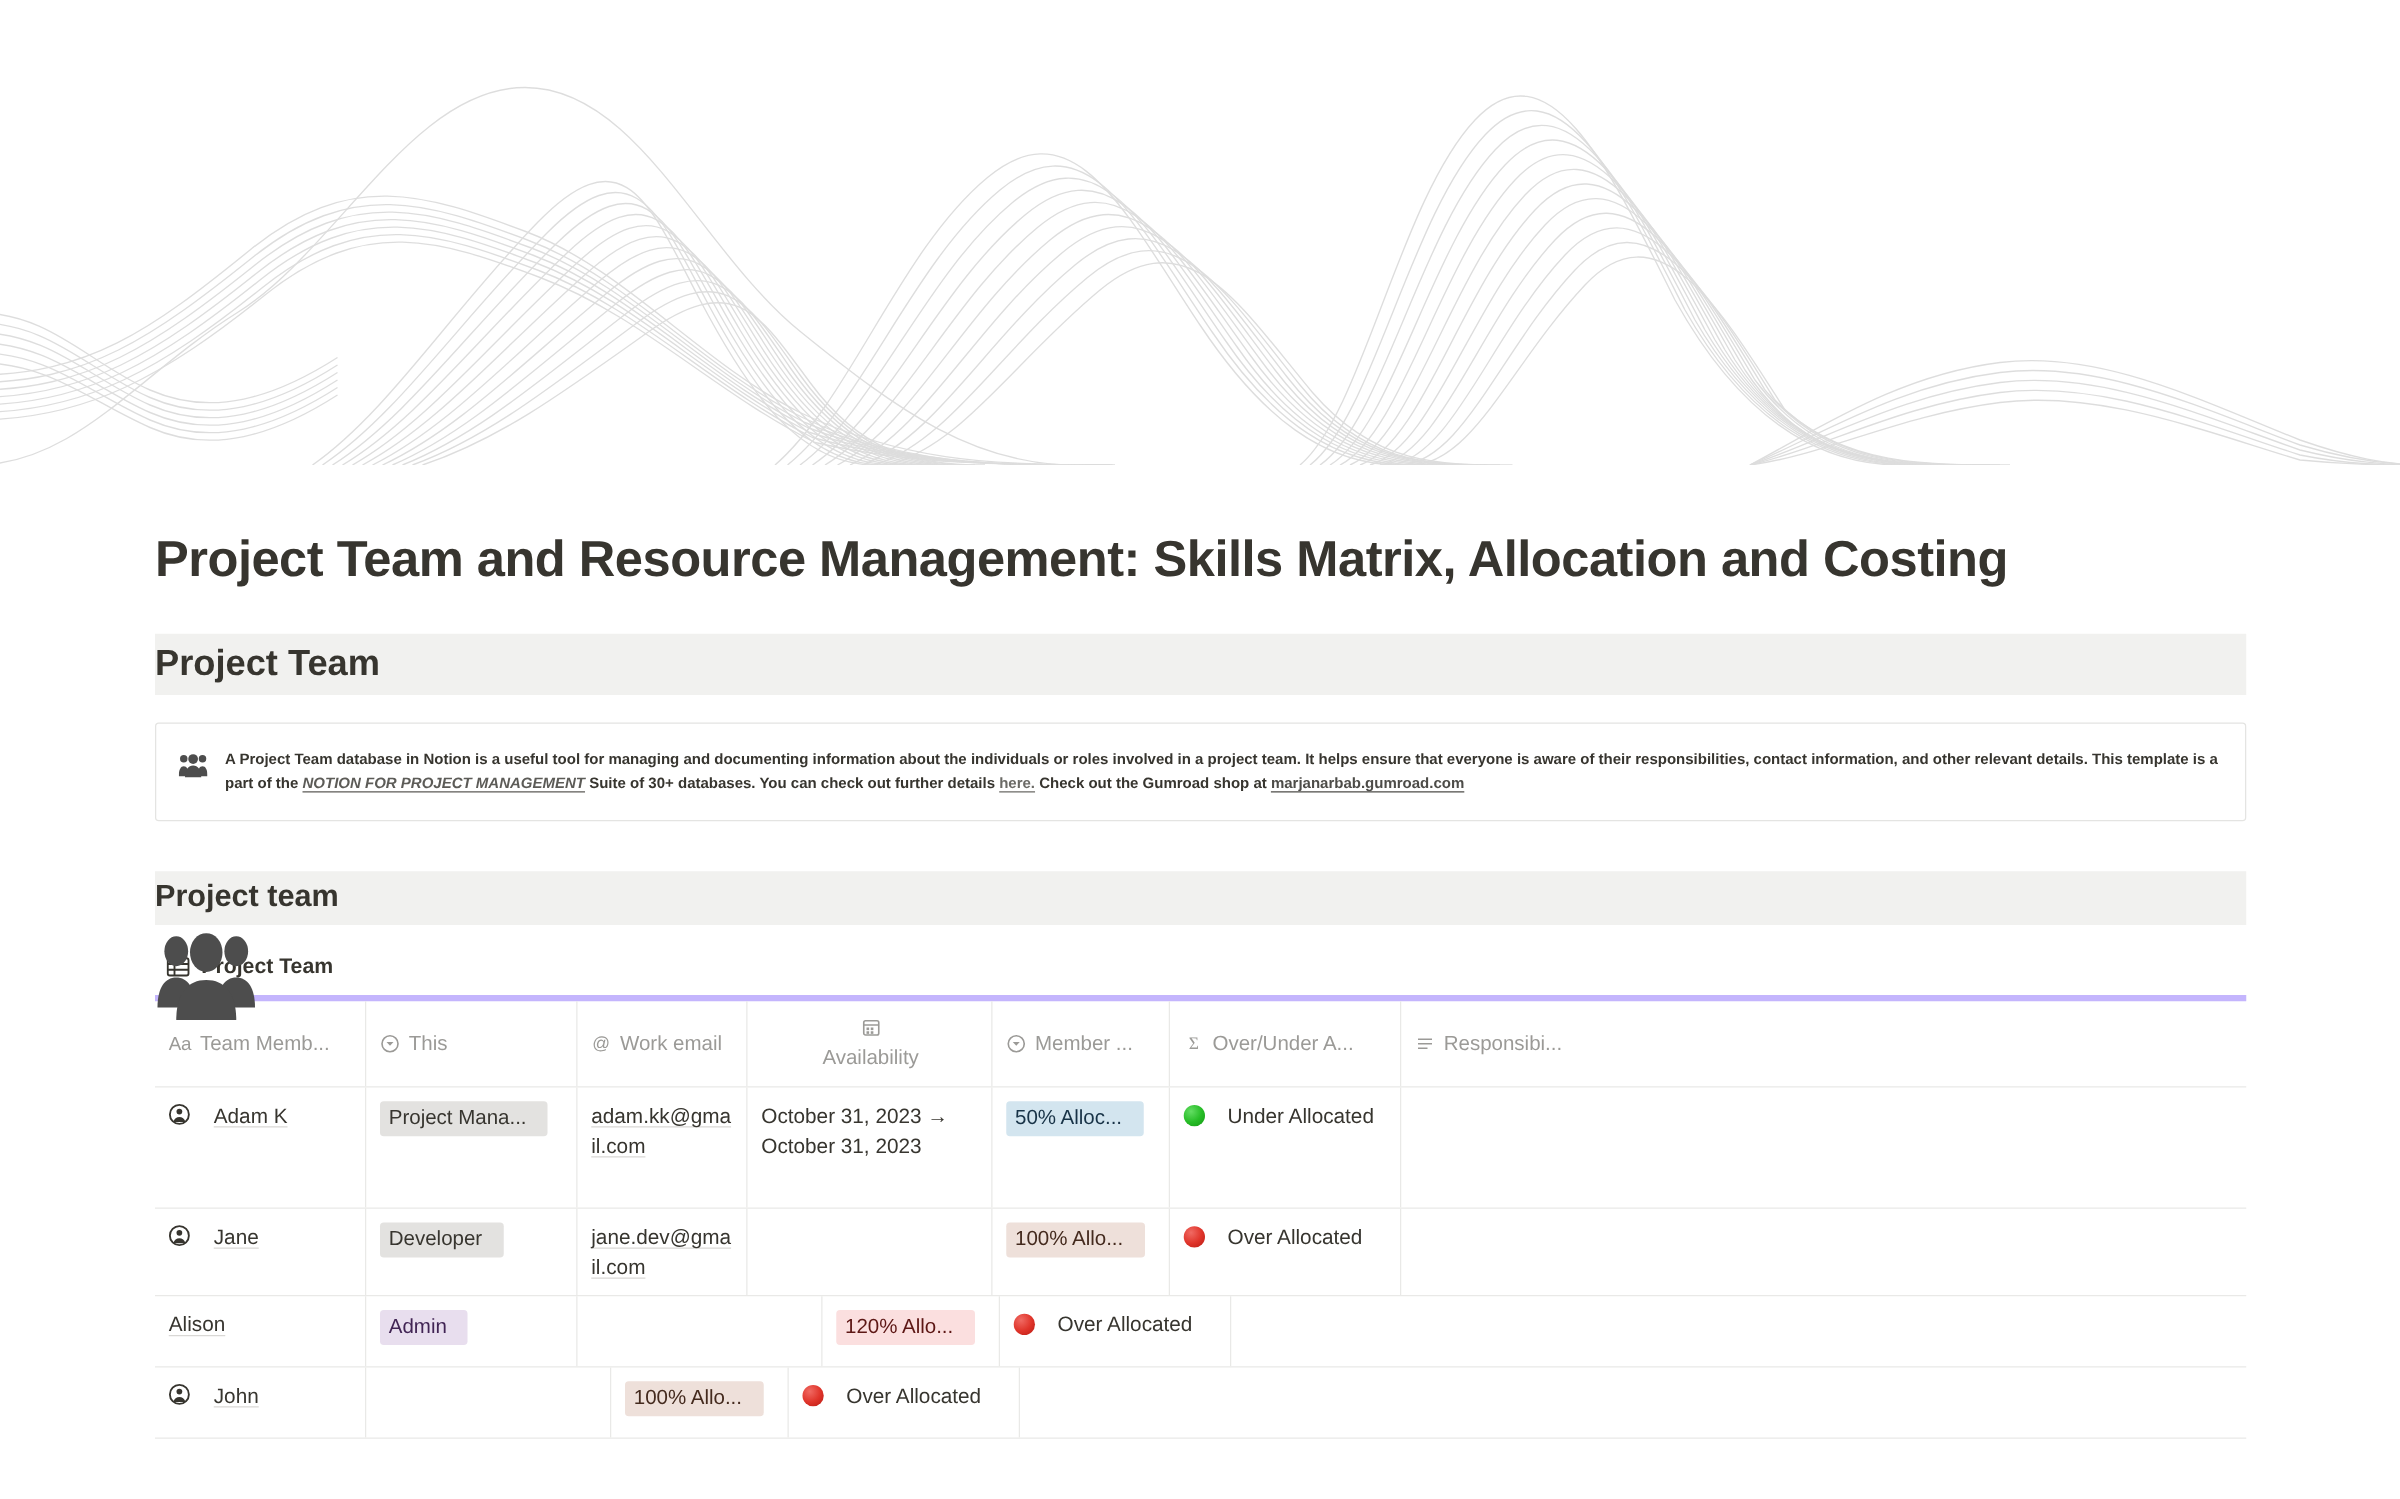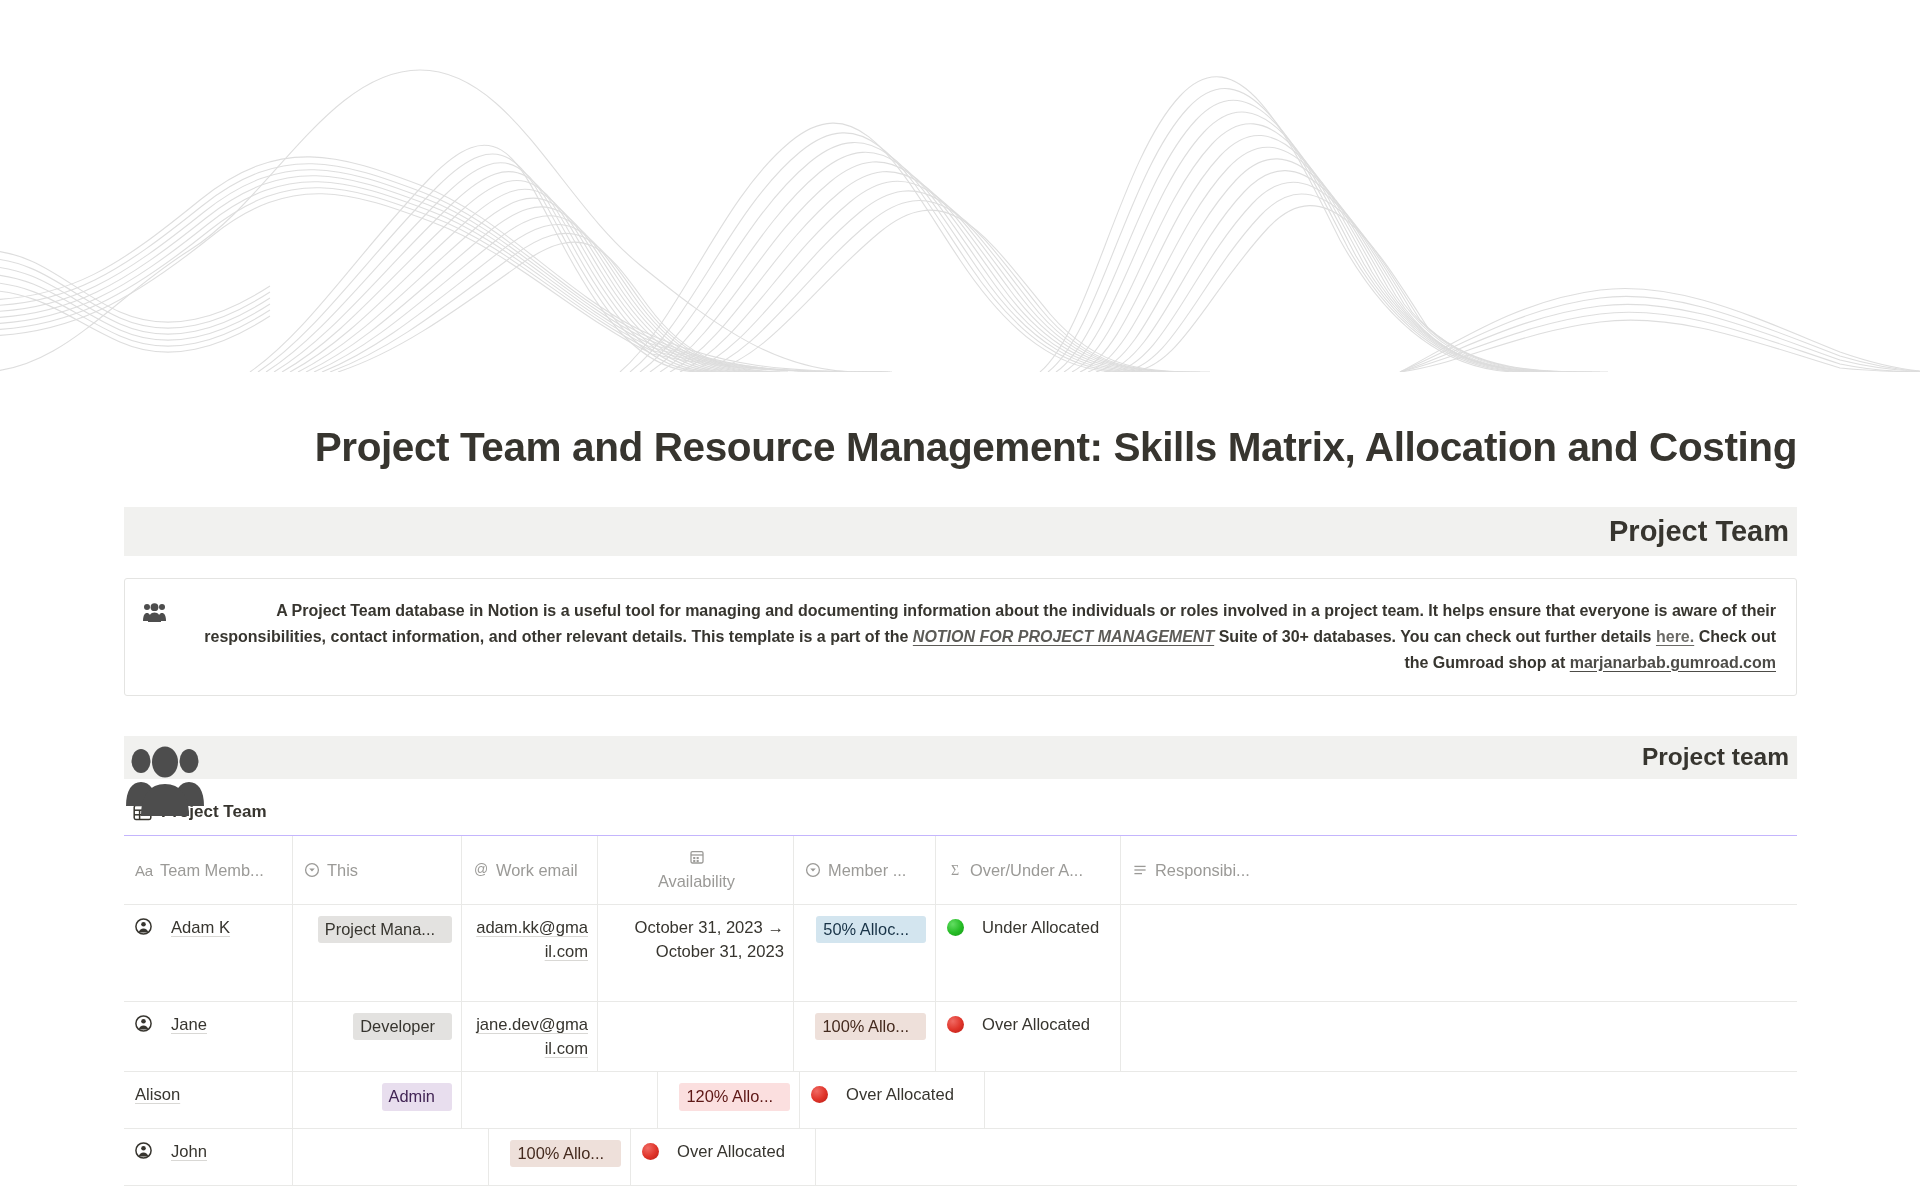--- a/index.html
+++ b/index.html
@@ -20,21 +20,20 @@
     background: #ffffff;
     overflow: hidden;
   }
   .cover svg { display: block; width: 1920px; height: 372px; }
 
   
   .page {
     position: relative;
     width: 1836px;
     padding: 0 0 0 0;
-    text-align: right;
   }
   .content {
     width: 1673px;
     margin-left: 124px;
   }
 
   
   .page-icon {
     position: absolute;
     left: 124px;
@@ -78,21 +77,21 @@
     border-radius: 3px;
     background: #ffffff;
     padding: 19px 20px 19px 18px;
     display: flex;
     gap: 14px;
     align-items: flex-start;
   }
   .callout-icon { flex: 0 0 auto; padding-top: 4px; }
   .callout-icon svg { display: block; width: 23px; height: 20px; }
   .callout-text {
-    font-size: 16px;
+    font-size: 12px;
     font-weight: 700;
     line-height: 1.62;
     color: #37352f;
   }
   .callout-text .lnk-italic {
     font-style: italic;
     font-weight: 700;
     text-decoration: underline;
     color: #5c5b57;
     text-underline-offset: 3px;
@@ -118,21 +117,21 @@
     padding: 4px 0 13px 9px;
     font-size: 17px;
     font-weight: 600;
     color: #37352f;
   }
   .db-title svg { display: block; width: 19px; height: 19px; }
 
   
   .db-table {
     width: 1673px;
-    border-top: 1px solid #c4b5fd;
+    border-top: 5px solid #c4b5fd;
     border-bottom: 1px solid #e9e9e7;
   }
   .row {
     display: flex;
     border-bottom: 1px solid #e9e9e7;
   }
   .row:last-child { border-bottom: none; }
   .hrow { border-bottom: 1px solid #e9e9e7; }
 
   .cell {

